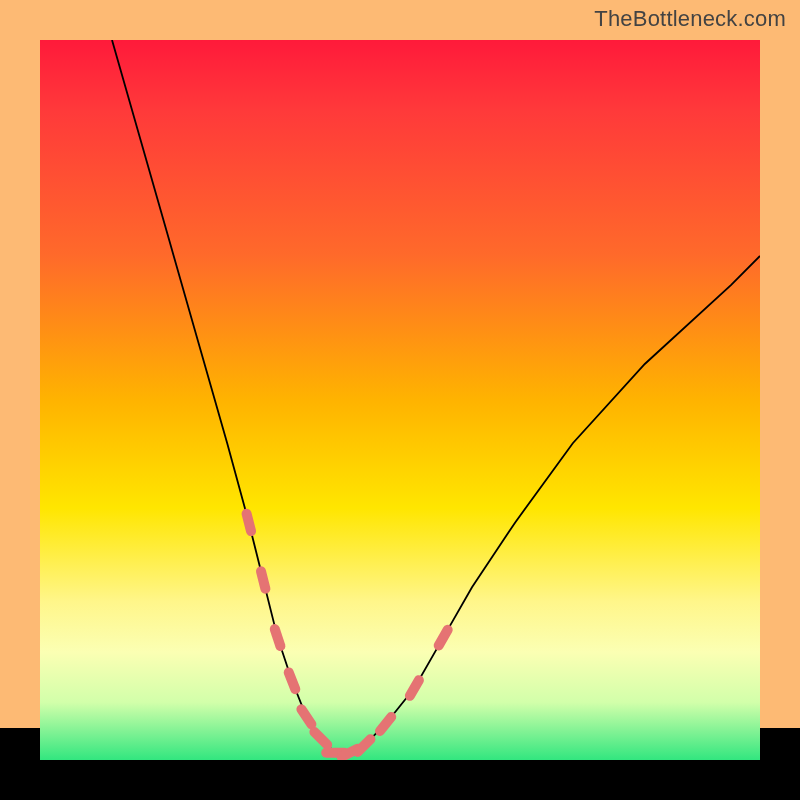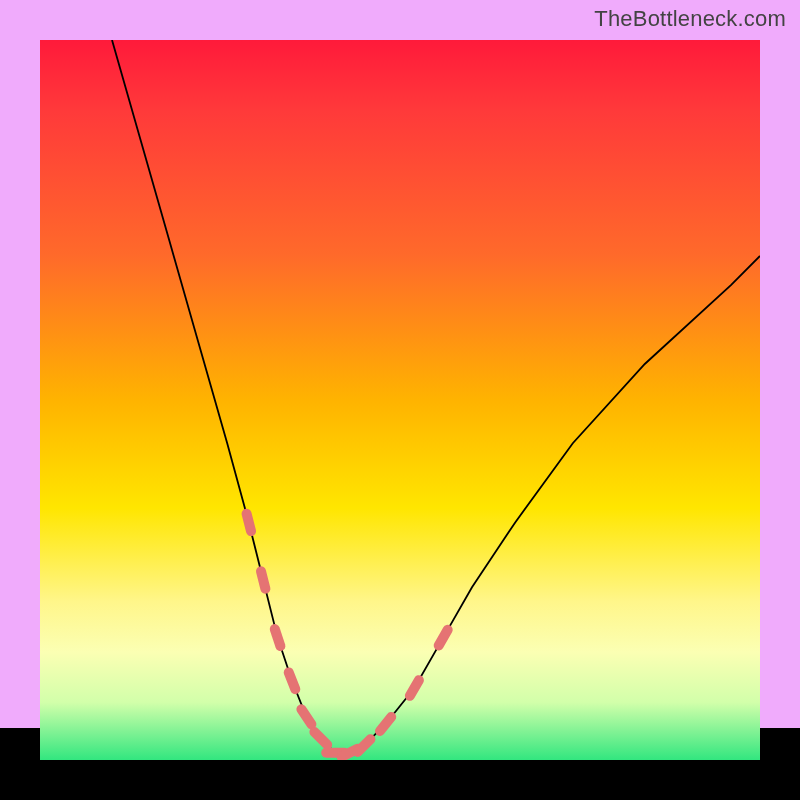--- a/index.html
+++ b/index.html
@@ -10,21 +10,21 @@
     background: #000;
     overflow: hidden;
     font-family: Arial, Helvetica, sans-serif;
   }
   .frame {
     position: absolute;
     left: 0;
     top: 0;
     width: 800px;
     height: 728px;
-    background: #f0abfc;
+    background: #fdba74;
   }
   .plot {
     position: absolute;
     left: 40px;
     top: 40px;
     width: 720px;
     height: 720px;
     
     background: linear-gradient(to bottom,
       #ff1a3a 0%,

